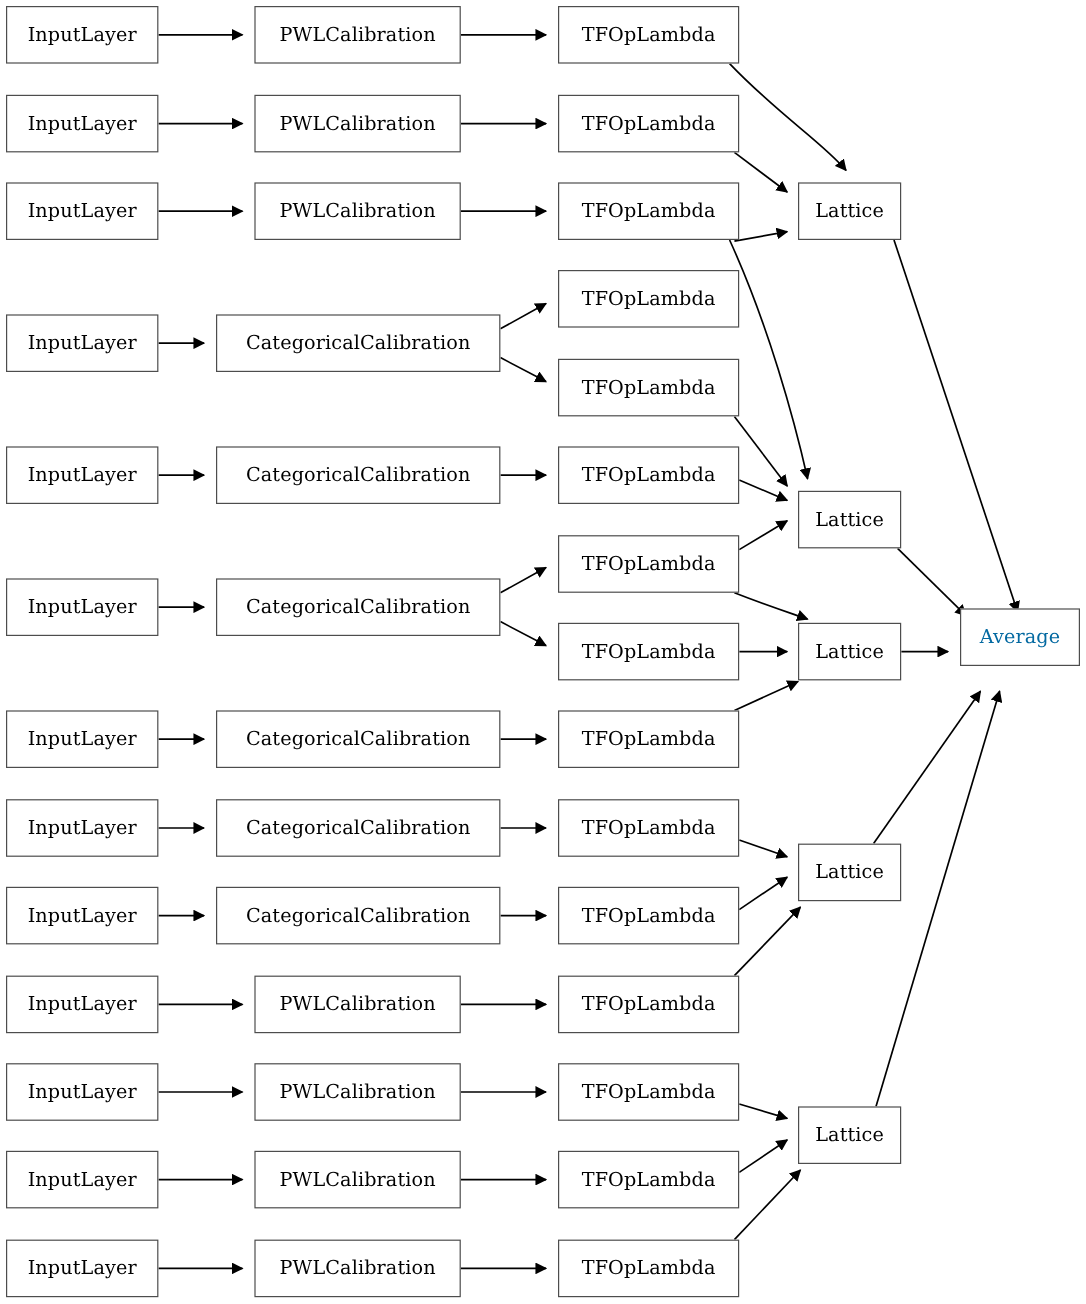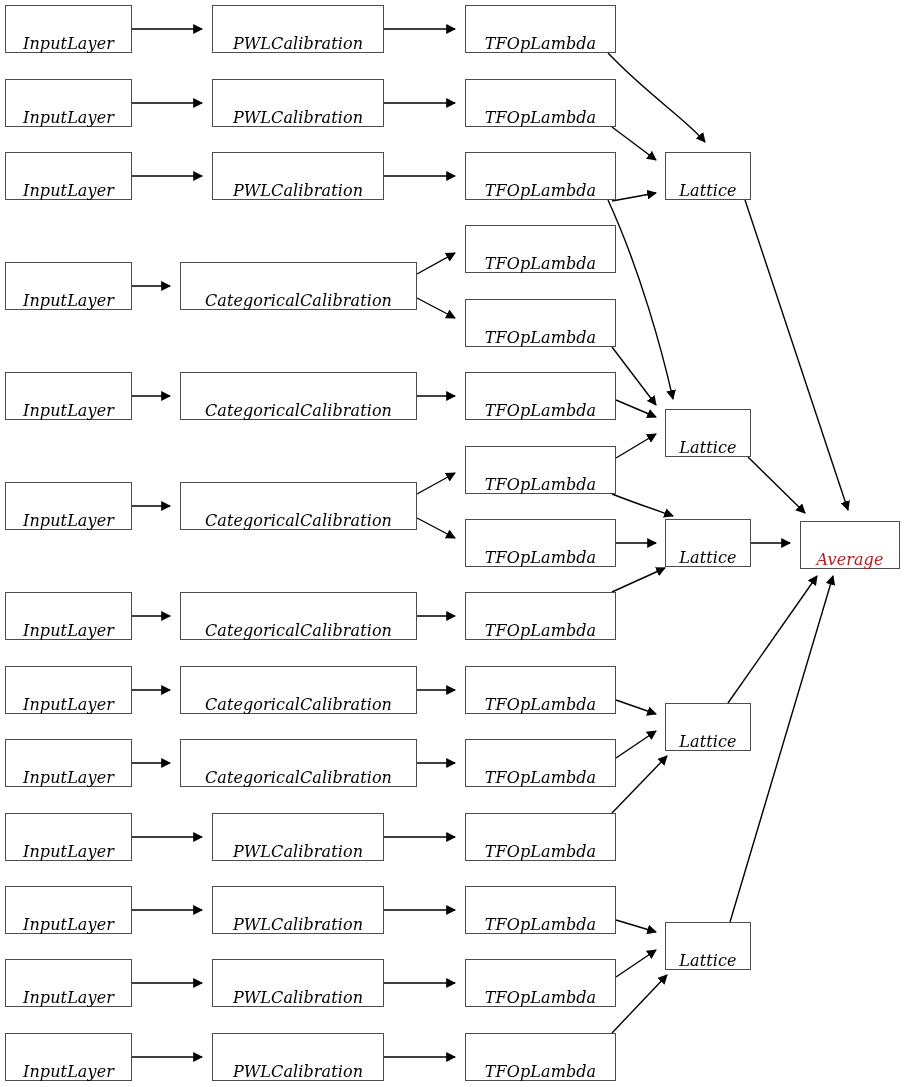--- a/index.html
+++ b/index.html
@@ -22,28 +22,27 @@
     width: 905px;
     height: 1087px;
     pointer-events: none;
   }
   .node {
     position: absolute;
     box-sizing: border-box;
     border: 1.2px solid #4d4d4d;
     background: #ffffff;
     display: flex;
-    align-items: flex-end;
+    align-items: center;
     justify-content: center;
     color: #000000;
     font-size: 16px;
     line-height: 1;
     white-space: nowrap;
     letter-spacing: 0.1px;
-    font-style: italic;
   }
   .node-label {
     display: block;
   }
 </style>
 </head>
 <body>
 
 <div id="canvas">
   <svg id="edges" viewBox="0 0 905 1087" width="905" height="1087">
@@ -236,17 +235,17 @@
       </div>
       <div class="node" style="left: 665px; top: 519px; width: 86px; height: 48px; background: rgb(255, 255, 255); border-color: rgb(77, 77, 77); color: rgb(0, 0, 0);">
         <span class="node-label">Lattice</span>
       </div>
       <div class="node" style="left: 665px; top: 703px; width: 86px; height: 48px; background: rgb(255, 255, 255); border-color: rgb(77, 77, 77); color: rgb(0, 0, 0);">
         <span class="node-label">Lattice</span>
       </div>
       <div class="node" style="left: 665px; top: 922px; width: 86px; height: 48px; background: rgb(255, 255, 255); border-color: rgb(77, 77, 77); color: rgb(0, 0, 0);">
         <span class="node-label">Lattice</span>
       </div>
-      <div class="node" style="left: 800px; top: 521px; width: 100px; height: 48px; background: rgb(255, 255, 255); border-color: rgb(77, 77, 77); color: #b91c1c;">
+      <div class="node" style="left: 800px; top: 507px; width: 100px; height: 48px; background: rgb(255, 255, 255); border-color: rgb(77, 77, 77); color: #0369a1;">
         <span class="node-label">Average</span>
       </div>
     </div>
 </div>
 
 </body></html>

